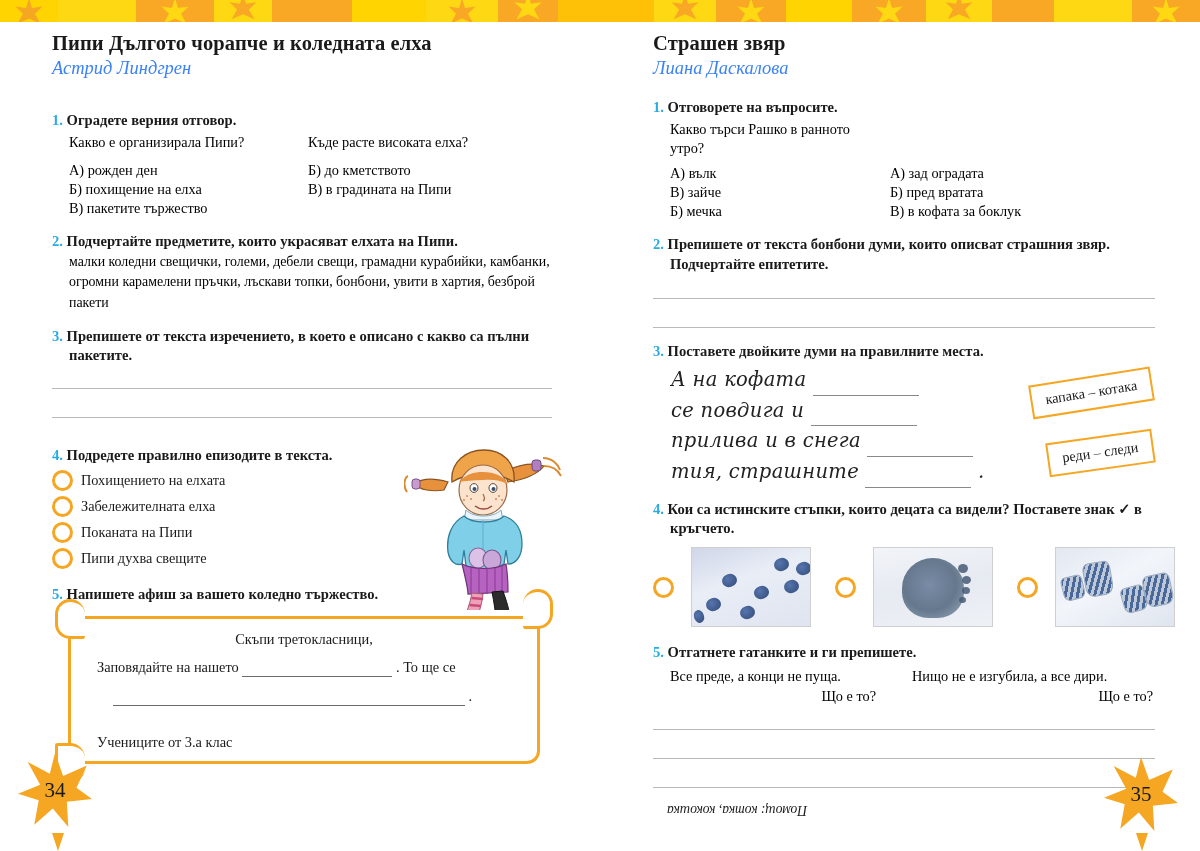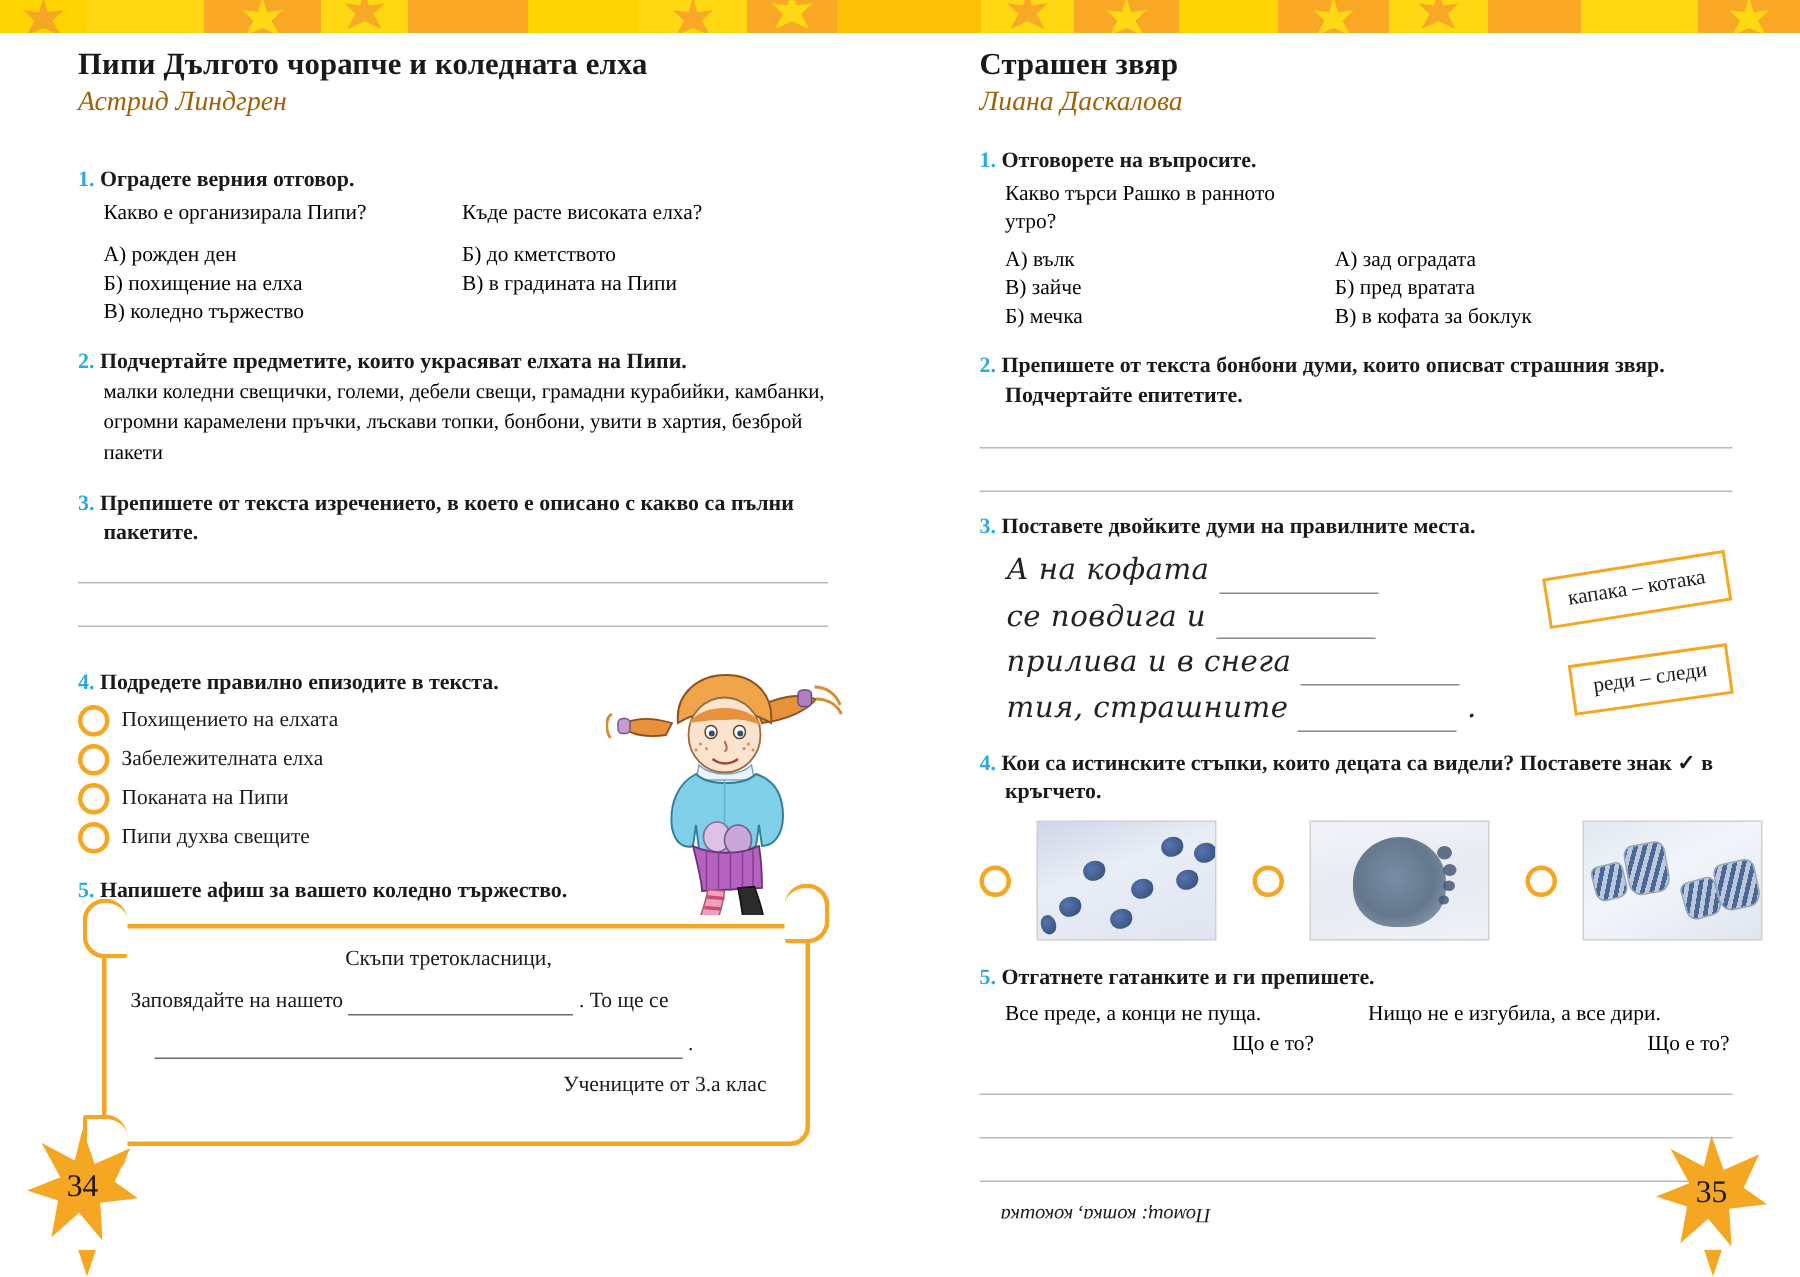--- a/index.html
+++ b/index.html
@@ -38,21 +38,21 @@
 
   .content-l { position: absolute; left: 52px; top: 10px; width: 500px; }
   .content-r { position: absolute; left: 53px; top: 10px; width: 502px; }
 
   
   .title {
     font-size: 20.5px; font-weight: bold; color: #1a1a1a;
     letter-spacing: .1px; line-height: 1.15;
   }
   .author {
-    font-size: 18.5px; font-style: italic; color: #a16207;
+    font-size: 18.5px; font-style: italic; color: #3b82f6;
     margin-top: 2px; line-height: 1.15;
   }
 
   
   .ex { position: relative; }
   .ex-head {
     font-size: 14.6px; font-weight: bold; color: #1a1a1a;
     line-height: 1.32; text-indent: -17px; padding-left: 17px;
   }
   .num { color: #29ABE2; font-weight: bold; }
@@ -88,24 +88,24 @@
     border: 3px solid #F5A623; border-radius: 13px;
     background: #ffffff;
   }
   .curl {
     position: absolute; width: 30px; height: 40px;
     border: 3px solid #F5A623; background: #fff;
   }
   .curl.tl { left: -16px; top: -20px; border-radius: 16px 16px 3px 16px; border-right: none; }
   .curl.tr { right: -16px; top: -30px; border-radius: 16px 16px 16px 3px; border-left: none; }
   .curl.bl { left: -16px; bottom: -22px; border-radius: 3px 16px 16px 16px; border-right: none; }
-  .poster-inner { padding: 12px 26px 0 16px; font-size: 14.4px; color: #1a1a1a; }
+  .poster-inner { padding: 12px 26px 0 26px; font-size: 14.4px; color: #1a1a1a; }
   .p-center { text-align: center; }
   .p-line { margin-top: 11px; white-space: nowrap; }
-  .p-right { text-align: right; margin-top: 9px; }
+  .p-right { text-align: left; margin-top: 28px; }
   .blank { display: inline-block; border-bottom: 1px solid #6b6b6b; vertical-align: baseline; }
 
   
   .cursive {
     font-family: "DejaVu Serif", serif;
     font-style: italic; font-size: 19.5px; color: #222;
     line-height: 1.52; padding-left: 18px; margin-top: 4px;
     letter-spacing: .3px;
   }
   .cursive .blank { border-bottom: 1px solid #888; }
@@ -250,21 +250,21 @@
           <span>Оградете верния отговор.</span>
         </div>
         <div class="q-row">
           <div class="q-col">Какво е организирала Пипи?</div>
           <div class="q-col b">Къде расте високата елха?</div>
         </div>
         <div class="q-row opts">
           <div class="q-col">
             <div class="opt">А) рожден ден</div>
             <div class="opt">Б) похищение на елха</div>
-            <div class="opt">В) коледно тържество</div>
+            <div class="opt">В) пакетите тържество</div>
           </div>
           <div class="q-col b">
             <div class="opt">Б) до кметството</div>
             <div class="opt">В) в градината на Пипи</div>
           </div>
         </div>
       </div>
 
       <div class="ex" style="margin-top:14px;">
         <div class="ex-head">

